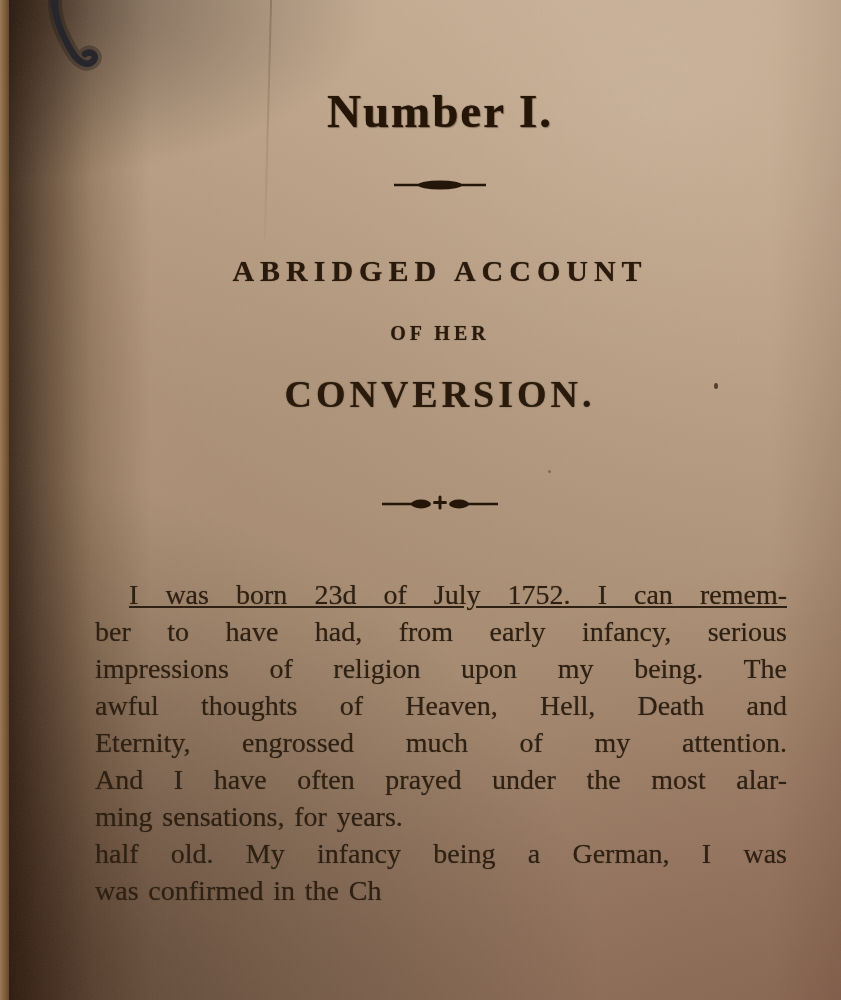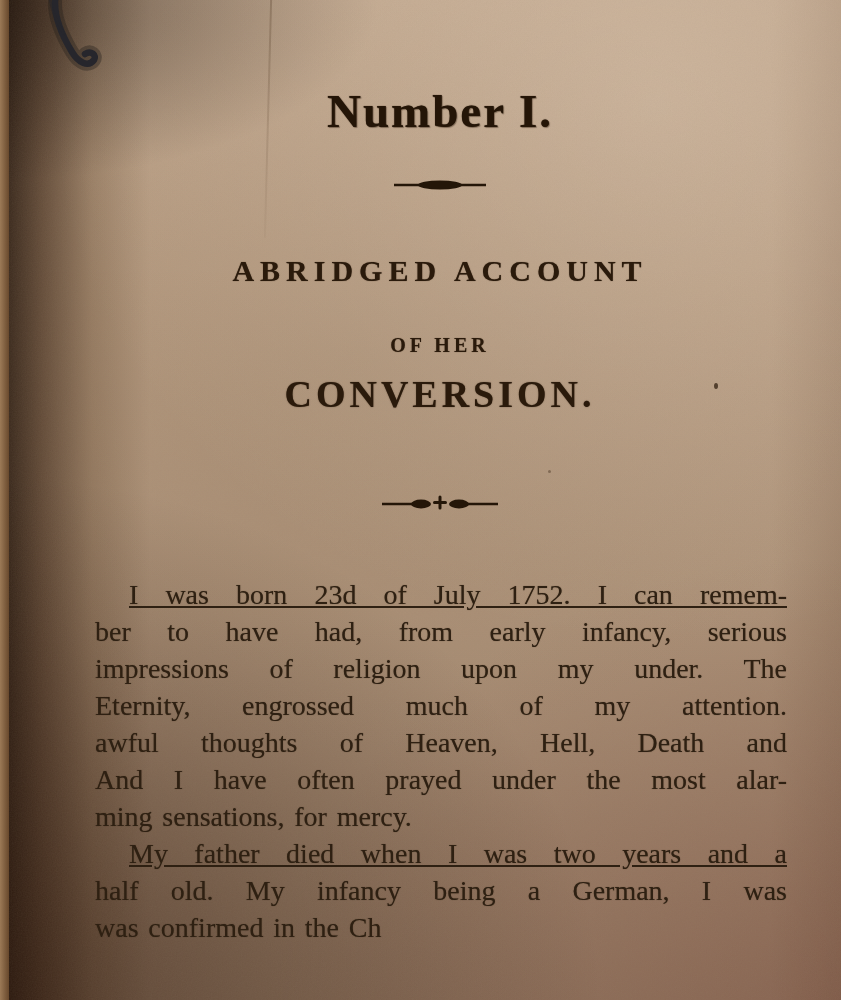--- a/index.html
+++ b/index.html
@@ -39,21 +39,21 @@
     font-family:Liberation Serif, serif;
     color:#241507;
     text-shadow:0 0 1px rgba(36,21,7,0.85), 1px 1px 1px rgba(36,21,7,0.35);
   }
   .title1{
     top:254px;font-size:30px;letter-spacing:6px;font-weight:bold;
     color:#2a1a0b;text-shadow:0 0 1px rgba(42,26,11,0.7);
   }
   .title2{
     top:322px;font-size:20px;letter-spacing:4px;font-weight:bold;
-    color:#2a1a0b;text-shadow:0 0 1px rgba(42,26,11,0.6);margin-top:12px;
+    color:#2a1a0b;text-shadow:0 0 1px rgba(42,26,11,0.6);
   }
   .title3{
     top:372px;font-size:38px;letter-spacing:4px;font-weight:bold;
     color:#2a1a0b;text-shadow:0 0 1.2px rgba(42,26,11,0.7);text-align:center;
   }
   .orn1{top:178px;}
   .orn2{top:494px;}
   .orn svg{display:inline-block;}
   .bodytext{
     position:absolute;left:95px;top:576px;width:692px;
@@ -116,23 +116,22 @@
         <ellipse cx="79" cy="10" rx="10" ry="4.4" fill="#241608"></ellipse>
         <line x1="78" y1="10" x2="118" y2="10" stroke="#241608" stroke-width="2.6"></line>
       </svg>
     </div>
 
   </div>
 
   <div class="bodytext">
     <div class="line indent">I was born 23d of July 1752. I can remem-</div>
     <div class="line">ber to have had, from early infancy, serious</div>
-    <div class="line">impressions of religion upon my under. The</div>
+    <div class="line">impressions of religion upon my being. The</div>
+    <div class="line">awful thoughts of Heaven, Hell, Death and</div>
     <div class="line">Eternity, engrossed much of my attention.</div>
-    <div class="line">awful thoughts of Heaven, Hell, Death and</div>
     <div class="line">And I have often prayed under the most alar-</div>
-    <div class="line endline">ming sensations, for mercy.</div>
-    <div class="line indent">My father died when I was two years and a</div>
+    <div class="line endline">ming sensations, for years.</div>
     <div class="line">half old. My infancy being a German, I was</div>
     <div class="line endline">was confirmed in the Ch</div>
   </div>
 
 </div>
 
 </body></html>

